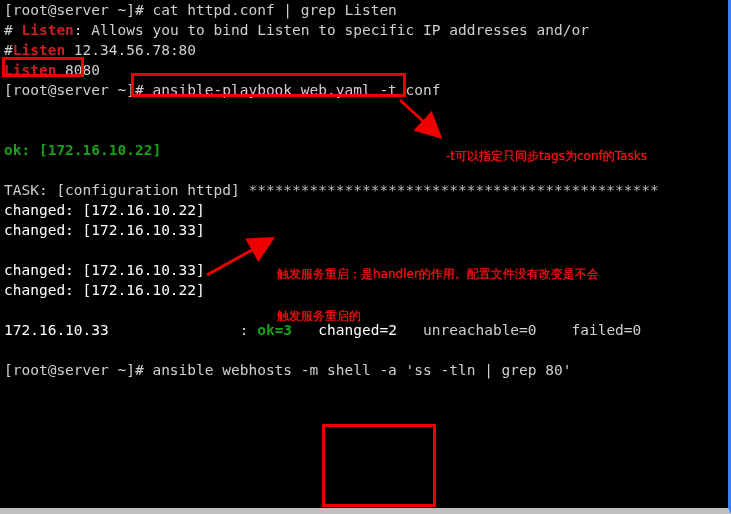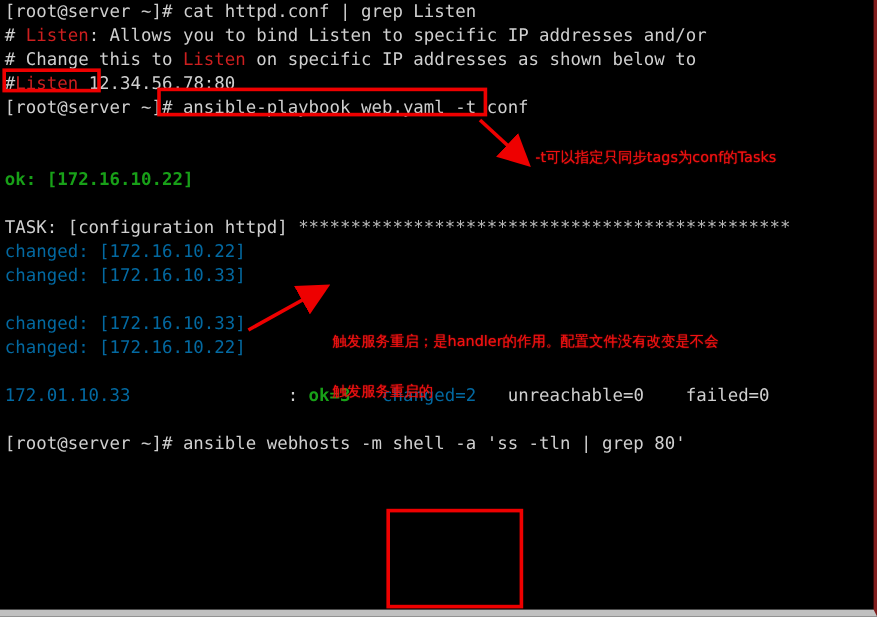--- a/index.html
+++ b/index.html
@@ -8,43 +8,43 @@
     background: #c8c8c8;
   }
   #screen {
     position: relative;
     width: 731px;
     height: 514px;
     background: #000000;
     overflow: hidden;
     font-family: "DejaVu Sans Mono", "Liberation Mono", monospace;
     box-sizing: border-box;
-    border-right: 3px solid #7f1d1d;
+    border-right: 3px solid #3b82f6;
     border-bottom: 6px solid #c0c0c0;
   }
   .term {
     position: absolute;
     left: 4px;
     top: 0px;
     width: 727px;
   }
   .line {
     height: 20px;
     line-height: 20px;
     font-size: 14.5px;
     white-space: pre;
     letter-spacing: 0px;
     color: #cccccc;
   }
   .line.blank { color: transparent; }
 
   .c-white  { color: #cfcfcf; }
-  .c-red    { color: #cd1f1f; }
+  .c-red    { color: #cd1f1f; font-weight: bold; }
   .c-green  { color: #18a018; font-weight: bold; }
-  .c-olive  { color: #0369a1; }
+  .c-olive  { color: #ffffff; }
   .c-stars  { color: #b9b9b9; }
 
   
   .anno {
     position: absolute;
     color: #ee1111;
     font-size: 12px;
     line-height: 14px;
     white-space: pre;
     font-family: "DejaVu Sans", "Liberation Sans", sans-serif;
@@ -65,53 +65,53 @@
   }
 </style>
 </head>
 <body>
 
 <div id="screen">
 
   <div class="term" id="terminal-body">
       <div class="line"><span class="c-white">[root@server ~]# </span><span class="c-white">cat httpd.conf | grep Listen</span></div>
       <div class="line"><span class="c-white"># </span><span class="c-red">Listen</span><span class="c-white">: Allows you to bind Listen to specific IP addresses and/or</span></div>
-      <div class="line"><span class="c-white"># Change this to </span><span class="c-red">Listen</span><span class="c-white"> on specific IP addresses as shown below to</span></div>
       <div class="line"><span class="c-white">#</span><span class="c-red">Listen</span><span class="c-white"> 12.34.56.78:80</span></div>
+      <div class="line"><span class="c-red">Listen</span><span class="c-white"> 8080</span></div>
       <div class="line"><span class="c-white">[root@server ~]# </span><span class="c-white">ansible-playbook web.yaml -t conf</span></div>
       <div class="line blank"> </div>
       <div class="line blank"> </div>
       <div class="line"><span class="c-green">ok: [172.16.10.22]</span></div>
       <div class="line blank"> </div>
       <div class="line"><span class="c-white">TASK: [configuration httpd] </span><span class="c-stars">***********************************************</span></div>
       <div class="line"><span class="c-olive">changed: [172.16.10.22]</span></div>
       <div class="line"><span class="c-olive">changed: [172.16.10.33]</span></div>
       <div class="line blank"> </div>
       <div class="line"><span class="c-olive">changed: [172.16.10.33]</span></div>
       <div class="line"><span class="c-olive">changed: [172.16.10.22]</span></div>
       <div class="line blank"> </div>
-      <div class="line"><span class="c-olive">172.01.10.33</span><span class="c-white">               : </span><span class="c-green">ok=3</span><span class="c-white">   </span><span class="c-olive">changed=2</span><span class="c-white">   unreachable=0    failed=0</span></div>
+      <div class="line"><span class="c-olive">172.16.10.33</span><span class="c-white">               : </span><span class="c-green">ok=3</span><span class="c-white">   </span><span class="c-olive">changed=2</span><span class="c-white">   unreachable=0    failed=0</span></div>
       <div class="line blank"> </div>
       <div class="line"><span class="c-white">[root@server ~]# ansible webhosts -m shell -a 'ss -tln | grep 80'</span></div>
     </div>
 
   <div class="box" id="box0" style="left: 2px; top: 57px; width: 82px; height: 20px;"></div>
   <div class="box" id="box1" style="left: 131px; top: 73px; width: 275px; height: 24px;"></div>
   <div class="box" id="box2" style="left: 322px; top: 424px; width: 114px; height: 83px;"></div>
 
   <svg class="arrows" viewBox="0 0 731 514">
     <defs>
       <marker id="ah" markerWidth="9" markerHeight="9" refX="7" refY="4.5" orient="auto">
         <polygon points="0,0 9,4.5 0,9" fill="#ee0000"></polygon>
       </marker>
     </defs>
     <line x1="400" y1="100" x2="438" y2="135" stroke="#ee0000" stroke-width="3" marker-end="url(#ah)"></line>
     <line x1="207" y1="275" x2="270" y2="240" stroke="#ee0000" stroke-width="3" marker-end="url(#ah)"></line>
   </svg>
 
-  <div class="anno" id="anno-tags" style="left:446px; top:124px;">-t可以指定只同步tags为conf的Tasks</div>
+  <div class="anno" id="anno-tags" style="left:446px; top:149px;">-t可以指定只同步tags为conf的Tasks</div>
 
-  <div class="anno" id="anno-handler" style="left:277px; top:249px;">
+  <div class="anno" id="anno-handler" style="left:277px; top:239px;">
     <div>触发服务重启；是handler的作用。配置文件没有改变是不会</div>
     <div>触发服务重启的</div>
   </div>
 
 </div>
 
 </body></html>

